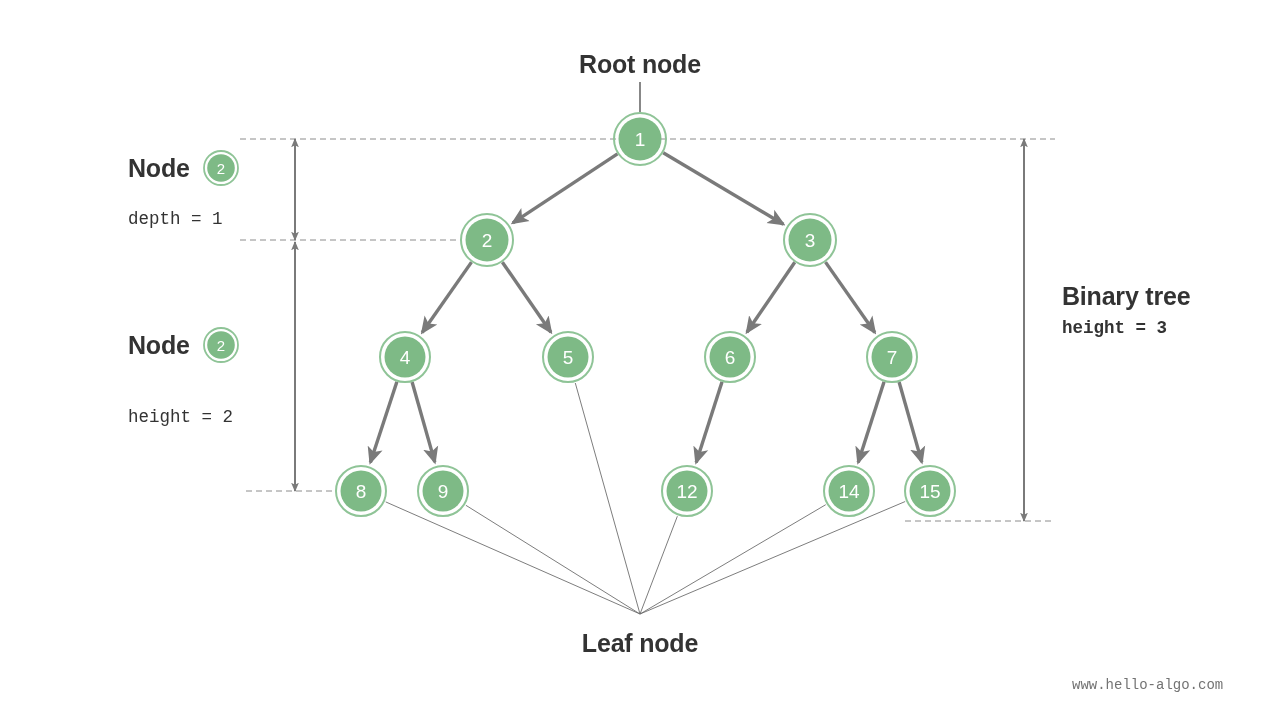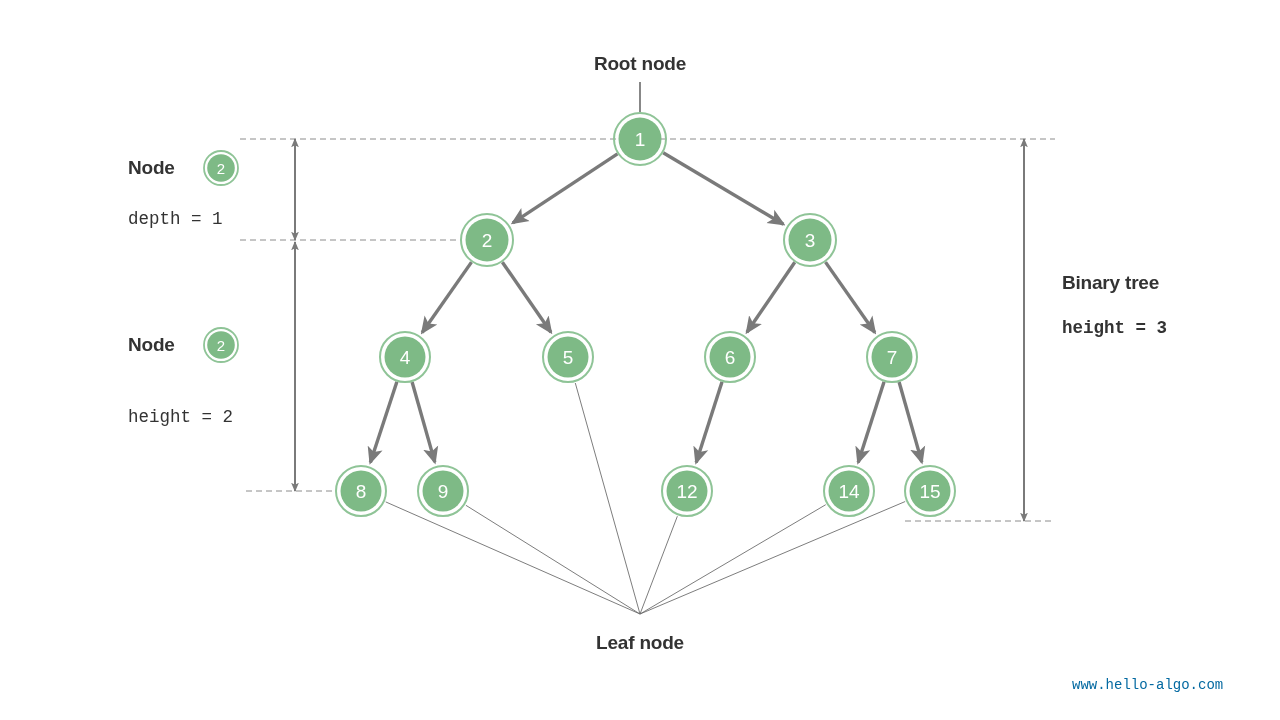--- a/index.html
+++ b/index.html
@@ -15,37 +15,37 @@
     font-family: "Liberation Sans", sans-serif;
   }
   svg#diagram {
     position: absolute; top: 0; left: 0;
     width: 1280px; height: 720px;
   }
   .lbl-bold {
     position: absolute;
     font-family: "Liberation Sans", sans-serif;
     font-weight: bold;
-    font-size: 19px;
+    font-size: 25px;
     color: #333333;
     white-space: nowrap;
     letter-spacing: -0.2px;
   }
   .lbl-mono {
     position: absolute;
     font-family: "Liberation Mono", "DejaVu Sans Mono", monospace;
     font-size: 17.5px;
     color: #333333;
     white-space: nowrap;
   }
   .watermark {
     position: absolute;
     font-family: "Liberation Mono", "DejaVu Sans Mono", monospace;
     font-size: 14px;
-    color: #0369a1;
+    color: #737373;
     white-space: nowrap;
   }
   .node-text {
     font-family: "Liberation Sans", sans-serif;
     font-size: 19px;
     fill: #ffffff;
     text-anchor: middle;
     dominant-baseline: central;
   }
   .node-text-sm {
@@ -185,18 +185,18 @@
   <div class="lbl-bold" id="root-node-label" style="left: 640px; top: 64px; transform: translate(-50%, -50%);">Root node</div>
 
   <div class="lbl-bold" id="leaf-node-label" style="left: 640px; top: 643px; transform: translate(-50%, -50%);">Leaf node</div>
 
   <div class="lbl-bold" id="left-top-label" style="left: 128px; top: 168px; transform: translate(0px, -50%);">Node</div>
   <div class="lbl-mono" id="left-top-metric" style="left: 128px; top: 219px; transform: translate(0px, -50%); text-align: center;">depth = 1</div>
 
   <div class="lbl-bold" id="left-bottom-label" style="left: 128px; top: 345px; transform: translate(0px, -50%);">Node</div>
   <div class="lbl-mono" id="left-bottom-metric" style="left: 128px; top: 417px; transform: translate(0px, -50%);">height = 2</div>
 
-  <div class="lbl-bold" id="right-label" style="left: 1062px; top: 283px; transform: translate(0px, -50%);">Binary tree</div>
+  <div class="lbl-bold" id="right-label" style="left: 1062px; top: 296px; transform: translate(0px, -50%);">Binary tree</div>
   <div class="lbl-mono" id="right-metric" style="left: 1062px; top: 328px; transform: translate(0px, -50%); font-weight: bold;">height = 3</div>
 
   <div class="watermark" id="watermark" style="left: 1072px; top: 685px; transform: translate(0px, -50%);">www.hello-algo.com</div>
 
 </div>
 
 </body></html>

